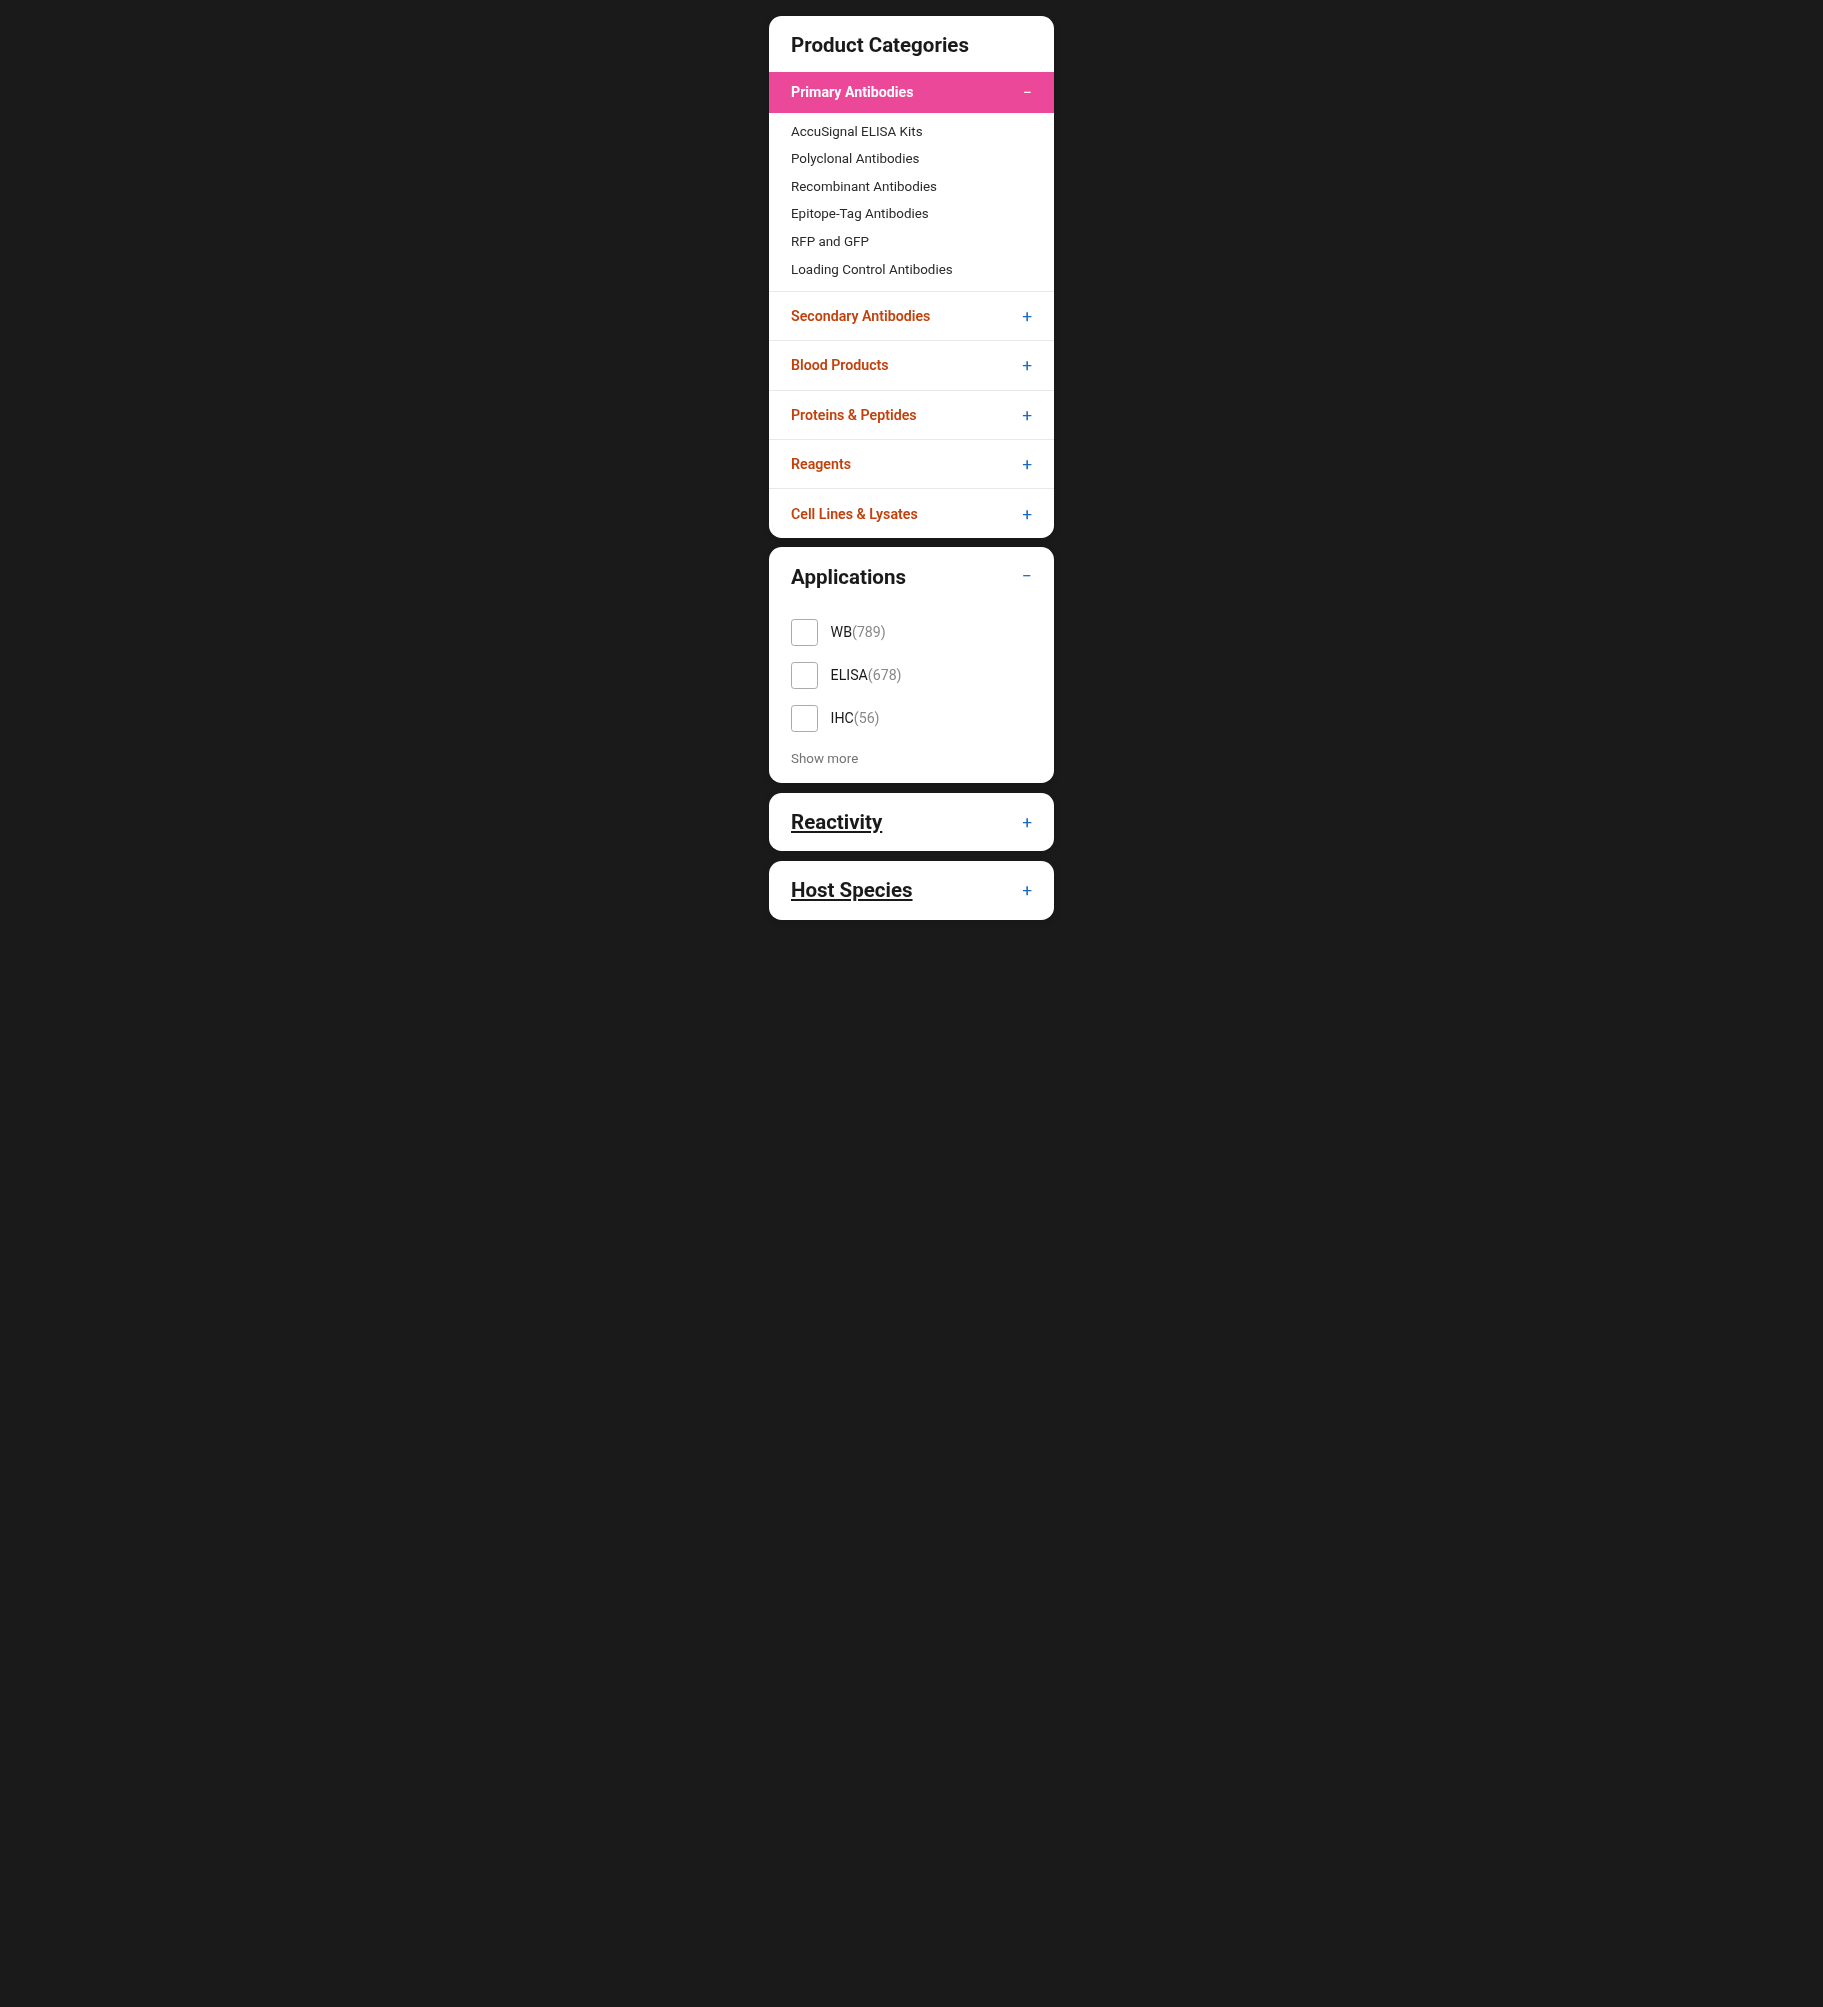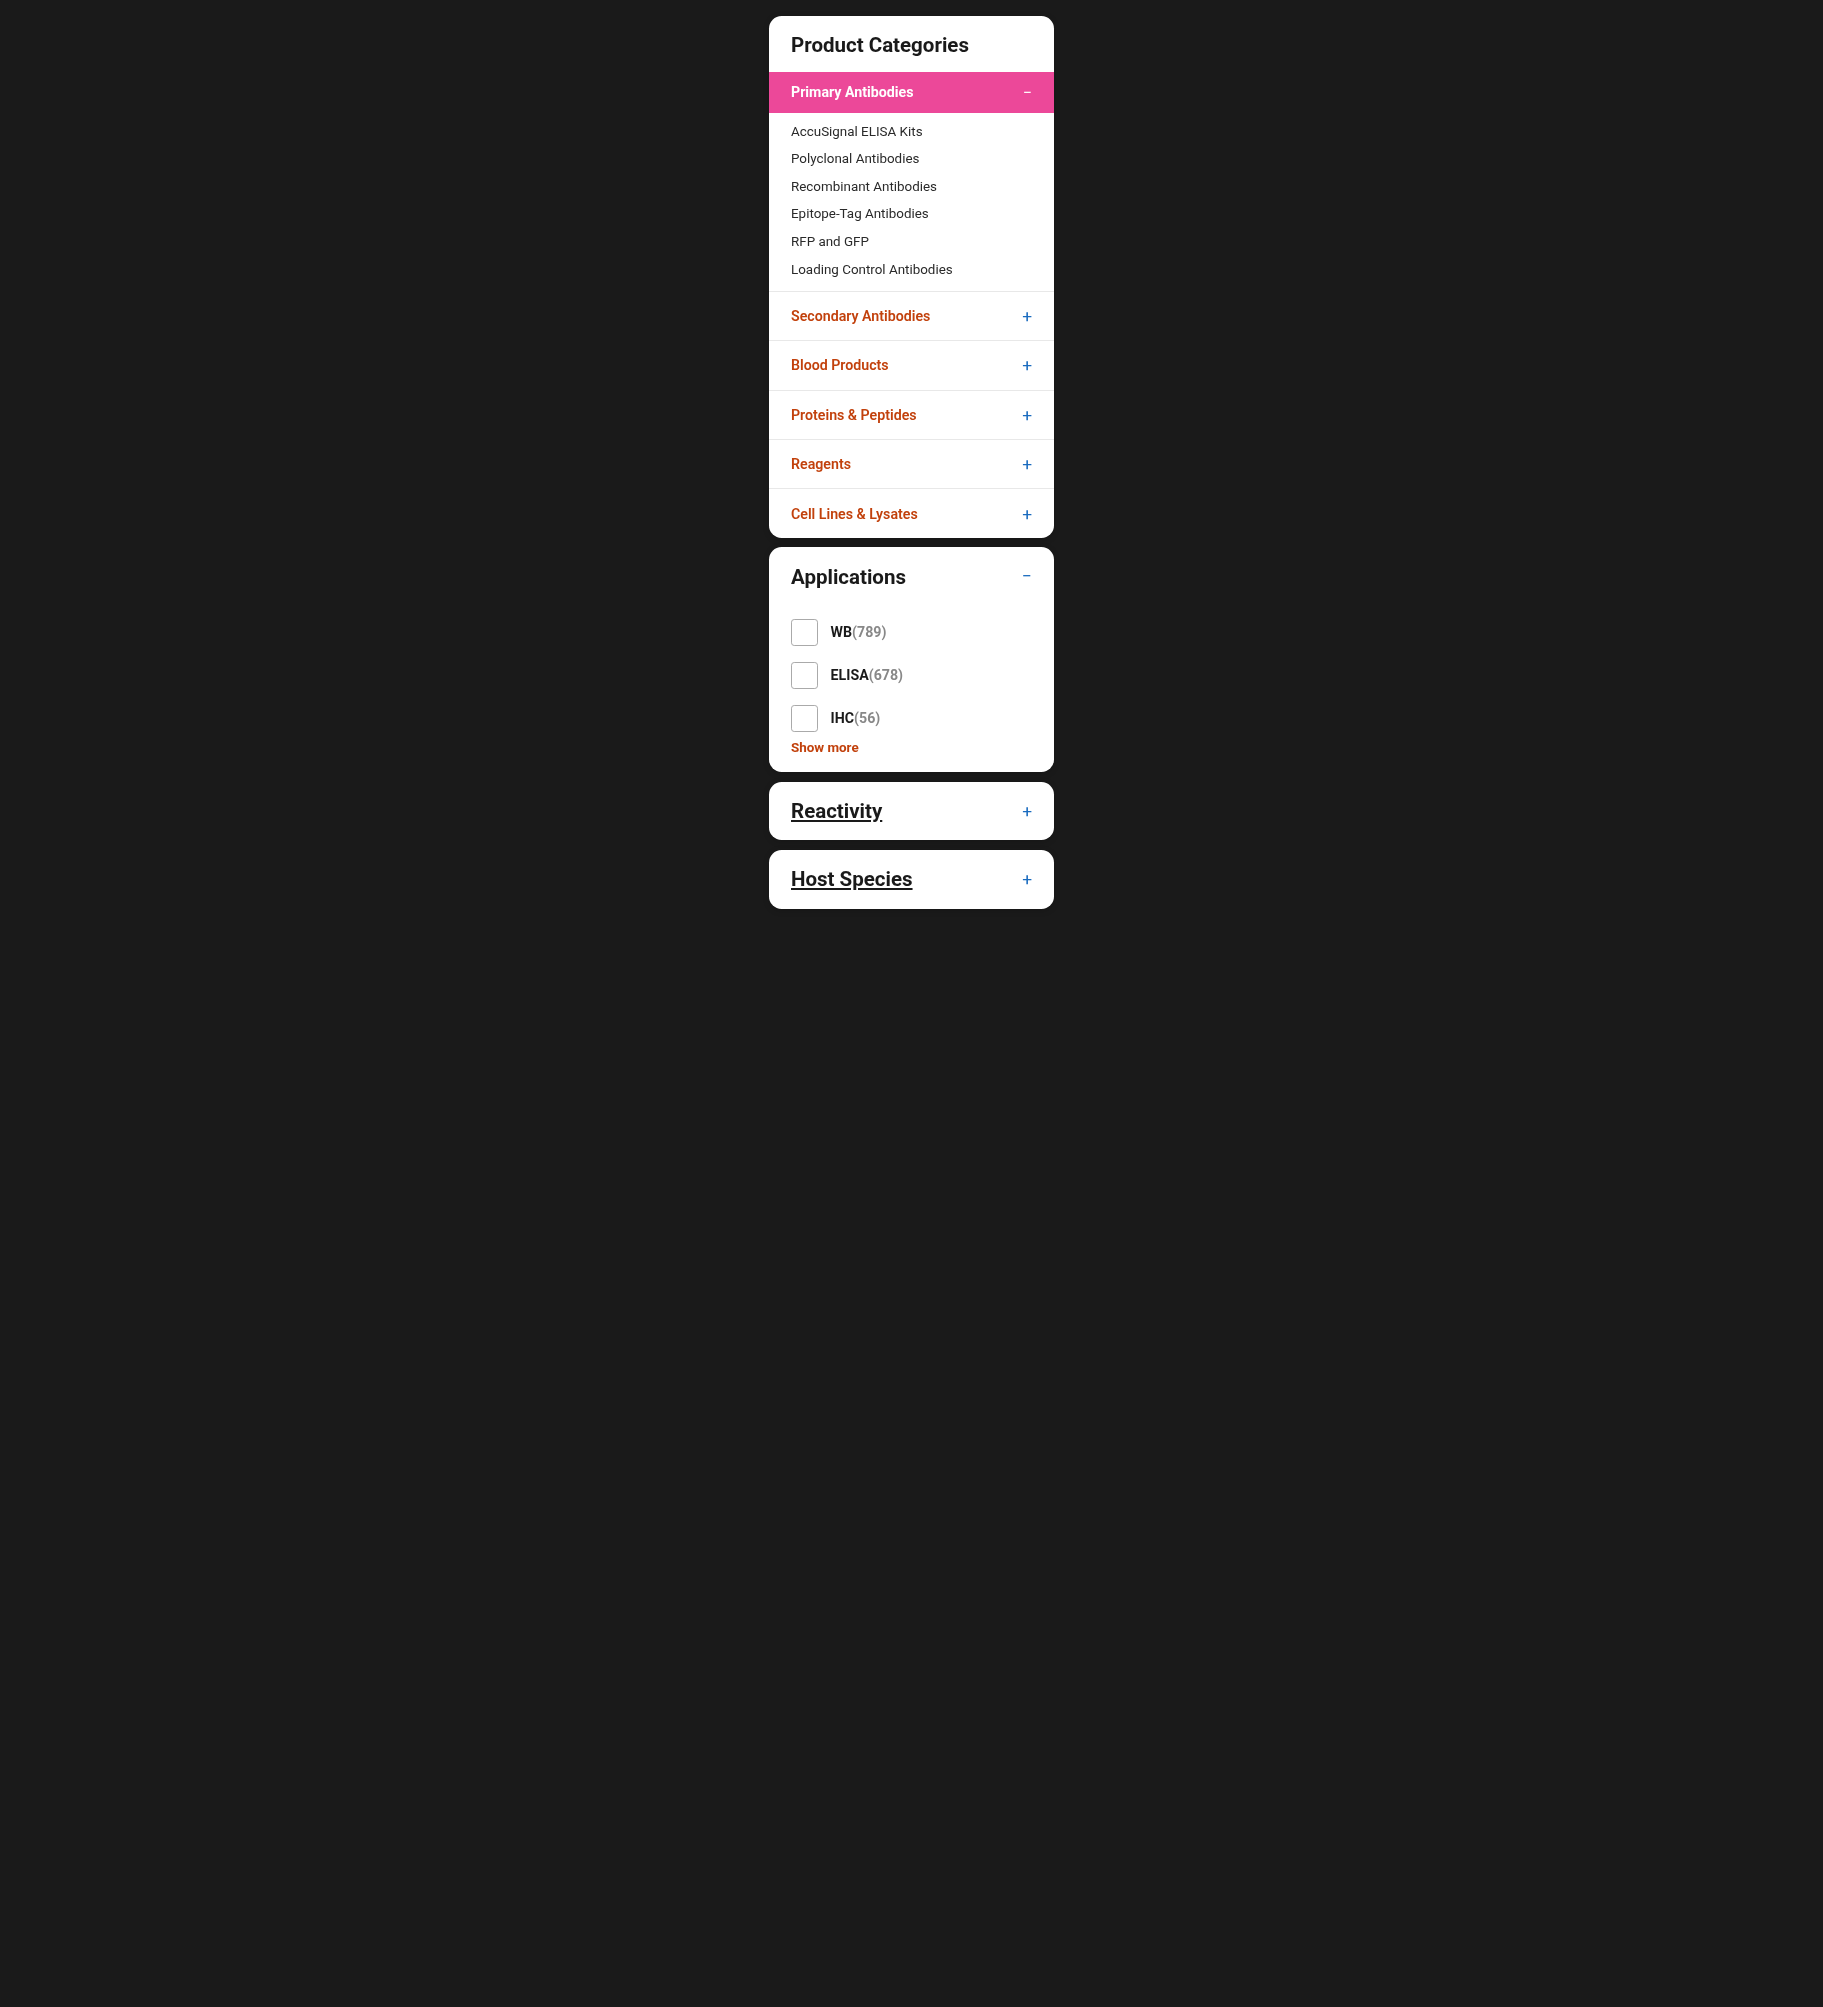--- a/index.html
+++ b/index.html
@@ -102,21 +102,20 @@
 
     .expand-icon {
       font-size: 17.4px;
       color: #1a6bbf;
       font-weight: 400;
     }
 
     
     .applications-body {
       padding: 8px 22px 17.4px 22px;
-      font-weight: bold;
     }
 
     .checkbox-item {
       display: flex;
       align-items: center;
       gap: 12.6px;
       padding: 8px 0;
     }
 
     .checkbox-box {
@@ -133,23 +132,23 @@
       font-size: 14.2px;
       color: #1a1a1a;
     }
 
     .checkbox-count {
       color: #888888;
     }
 
     .show-more-link {
       display: inline-block;
-      margin-top: 0;
+      margin-top: 11px;
       font-size: 13.4px;
-      color: #c2410c;
+      color: #737373;
       cursor: pointer;
       text-decoration: none;
     }
 
     
     .collapsed-card {
       padding: 17.4px 22px;
       display: flex;
       justify-content: space-between;
       align-items: center;

